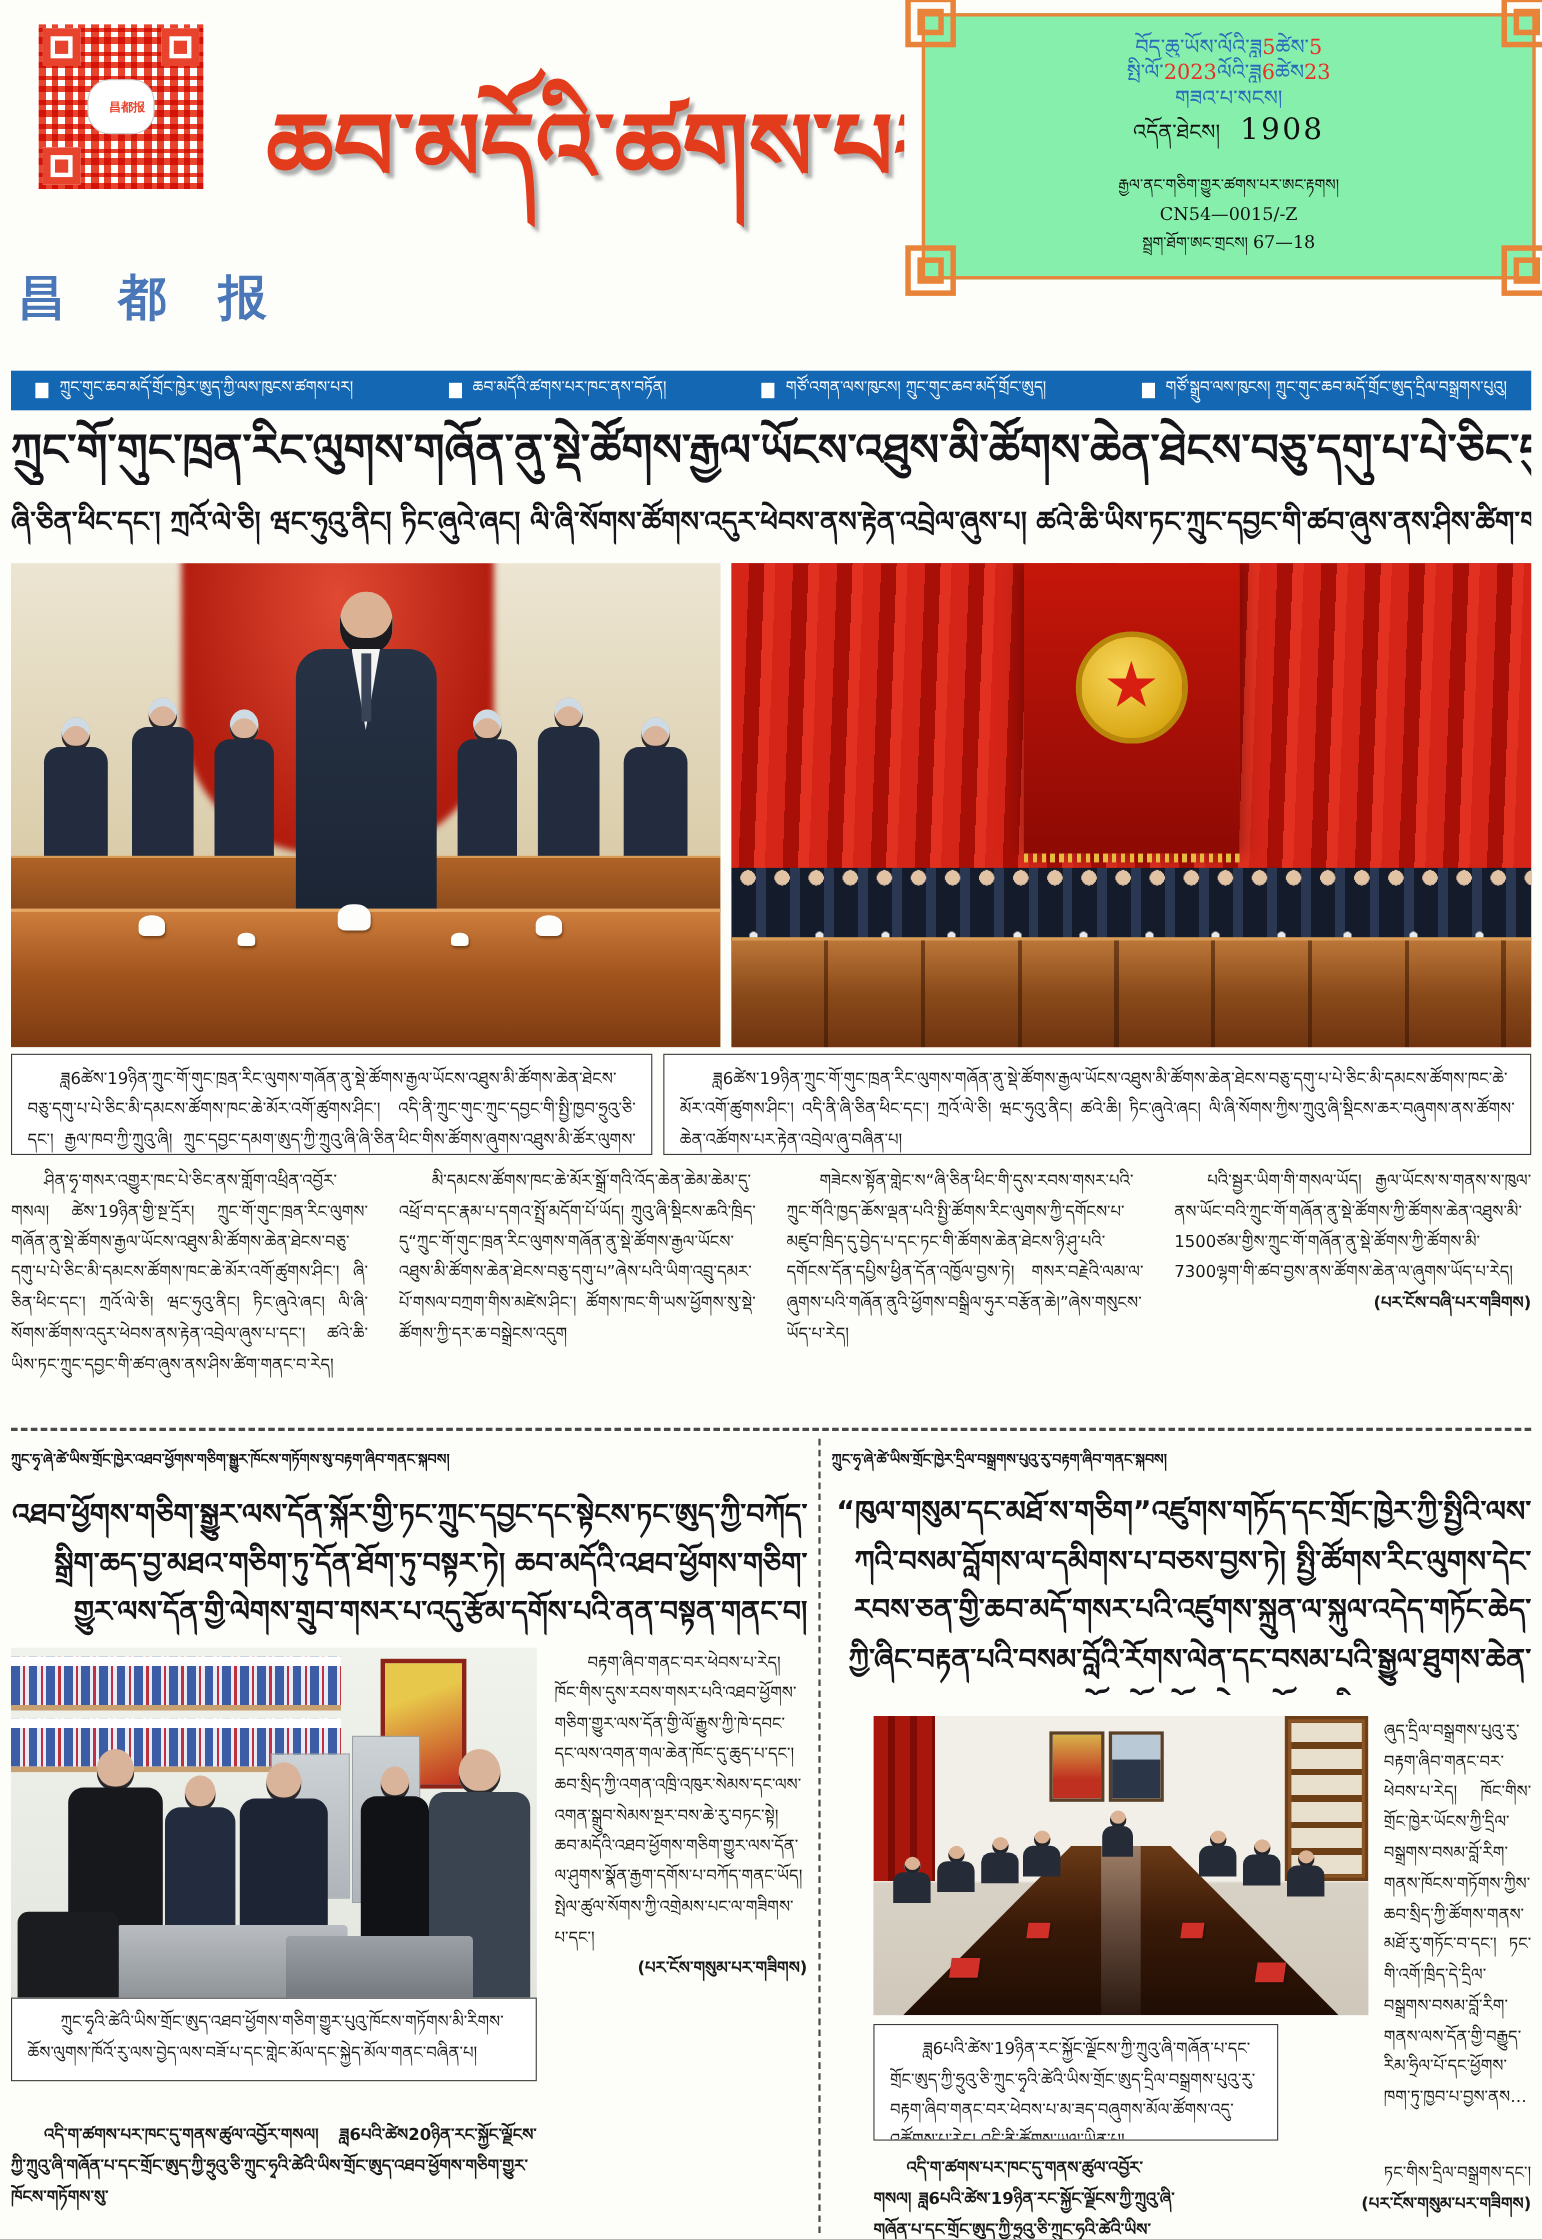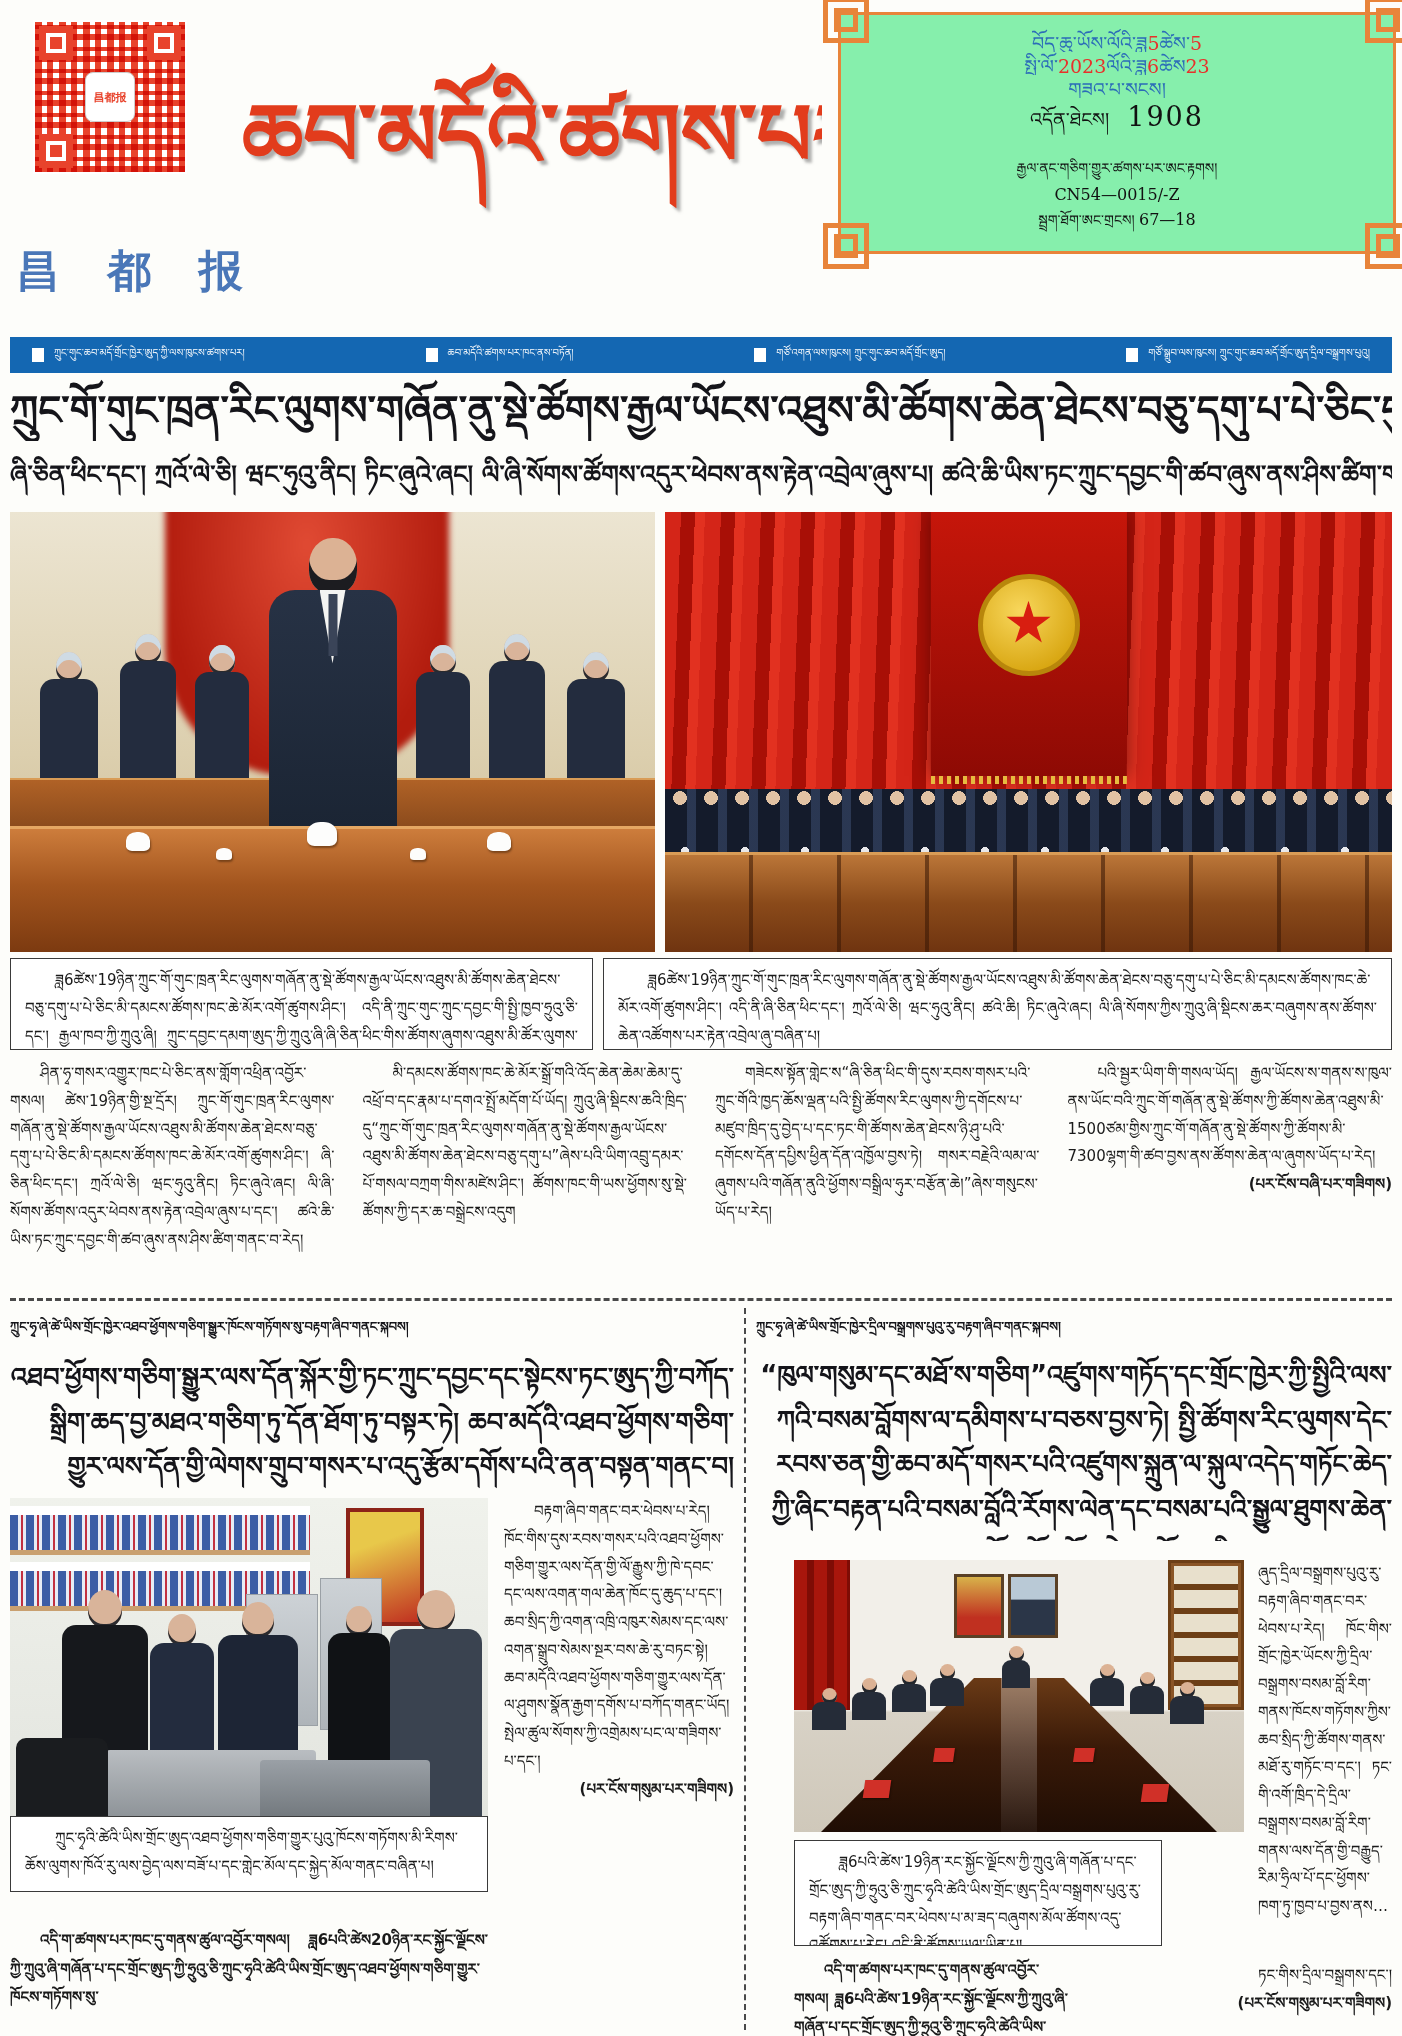--- a/index.html
+++ b/index.html
@@ -10,22 +10,22 @@
 
   
   .qr{left:35px;top:22px;width:150px;height:150px;background:
       repeating-linear-gradient(0deg,#e8432c 0 6px,#fff 6px 11px,#e8432c 11px 15px,#fff 15px 22px),
       repeating-linear-gradient(90deg,#e8432c 0 7px,rgba(255,255,255,.85) 7px 12px,#e8432c 12px 18px,rgba(255,255,255,.8) 18px 24px);
       background-blend-mode:multiply;outline:2px solid #fff;}
   .qr .finder{position:absolute;width:34px;height:34px;border:7px solid #e8432c;background:#fff;box-sizing:border-box;}
   .qr .finder::after{content:"";position:absolute;inset:4px;background:#e8432c;}
   .qr .f1{left:4px;top:4px}.qr .f2{right:4px;top:4px}.qr .f3{left:4px;bottom:4px}
   .qr-center{position:absolute;left:50%;top:50%;transform:translate(-50%,-50%);width:48px;height:48px;
-      background:#fff;border:1px solid #ccc;border-radius:8px;display:flex;flex-direction:column;
-      align-items:center;justify-content:center;font-size:11px;color:#e8432c;font-weight:bold;}
+      background:#fff;border:1px solid #ccc;border-radius:20px;display:flex;flex-direction:column;
+      align-items:center;justify-content:center;font-size:11px;color:#e8432c;font-weight:bold;padding-left:11px;}
   .brand-cn{left:16px;top:242px;width:330px;height:58px;font-family:"DejaVu Serif",serif;
       font-size:44px;font-weight:bold;color:#4a77b8;letter-spacing:16px;line-height:58px;}
   .masthead{left:242px;top:34px;width:580px;height:202px;color:#e23c1c;font-weight:bold;
       font-size:86px;line-height:202px;text-align:center;white-space:nowrap;
       text-shadow:4px 4px 3px rgba(110,110,110,.55);}
   
   .infobox{left:838px;top:12px;width:552px;height:236px;border:3px solid #e8843a;background:#86efac;}
   .corner{position:absolute;width:46px;height:46px;}
   .corner::before{content:"";position:absolute;inset:0;border:5px solid #e8843a;}
   .corner::after{content:"";position:absolute;inset:11px;border:5px solid #e8843a;}
@@ -35,21 +35,21 @@
   .info-line{font-size:19px;line-height:28px;color:#2b6cb8;white-space:nowrap;overflow:hidden;max-width:100%;}
   .info-line .num{color:#e8302a;font-family:"DejaVu Serif",serif;}
   .info-issue{font-size:19px;color:#111;}
   .info-issue .big{font-family:"DejaVu Serif",serif;font-size:27px;letter-spacing:2px;}
   .info-small{font-size:14px;color:#111;white-space:nowrap;overflow:hidden;max-width:100%;}
   .info-cn{font-family:"DejaVu Serif",serif;font-size:16px;color:#111;}
 
   
   .topbar{left:10px;top:337px;width:1382px;height:36px;background:#1467b2;display:flex;
       align-items:center;justify-content:space-between;padding:0 22px;box-sizing:border-box;}
-  .topbar-item{display:flex;align-items:center;color:#fff;font-size:10px;white-space:nowrap;overflow:hidden;}
+  .topbar-item{display:flex;align-items:center;color:#fff;font-size:14px;white-space:nowrap;overflow:hidden;}
   .topbar-item .sq{width:12px;height:14px;background:#fff;margin-right:10px;flex:none;}
 
   
   .headline{left:10px;top:379px;width:1382px;height:62px;font-size:40px;font-weight:bold;color:#15151a;
       text-align:center;line-height:62px;white-space:nowrap;}
   .subheadline{left:10px;top:449px;width:1382px;height:52px;font-size:25px;font-weight:bold;color:#15151a;
       text-align:center;line-height:52px;white-space:nowrap;}
 
   
   .photo{position:absolute;overflow:hidden;}

